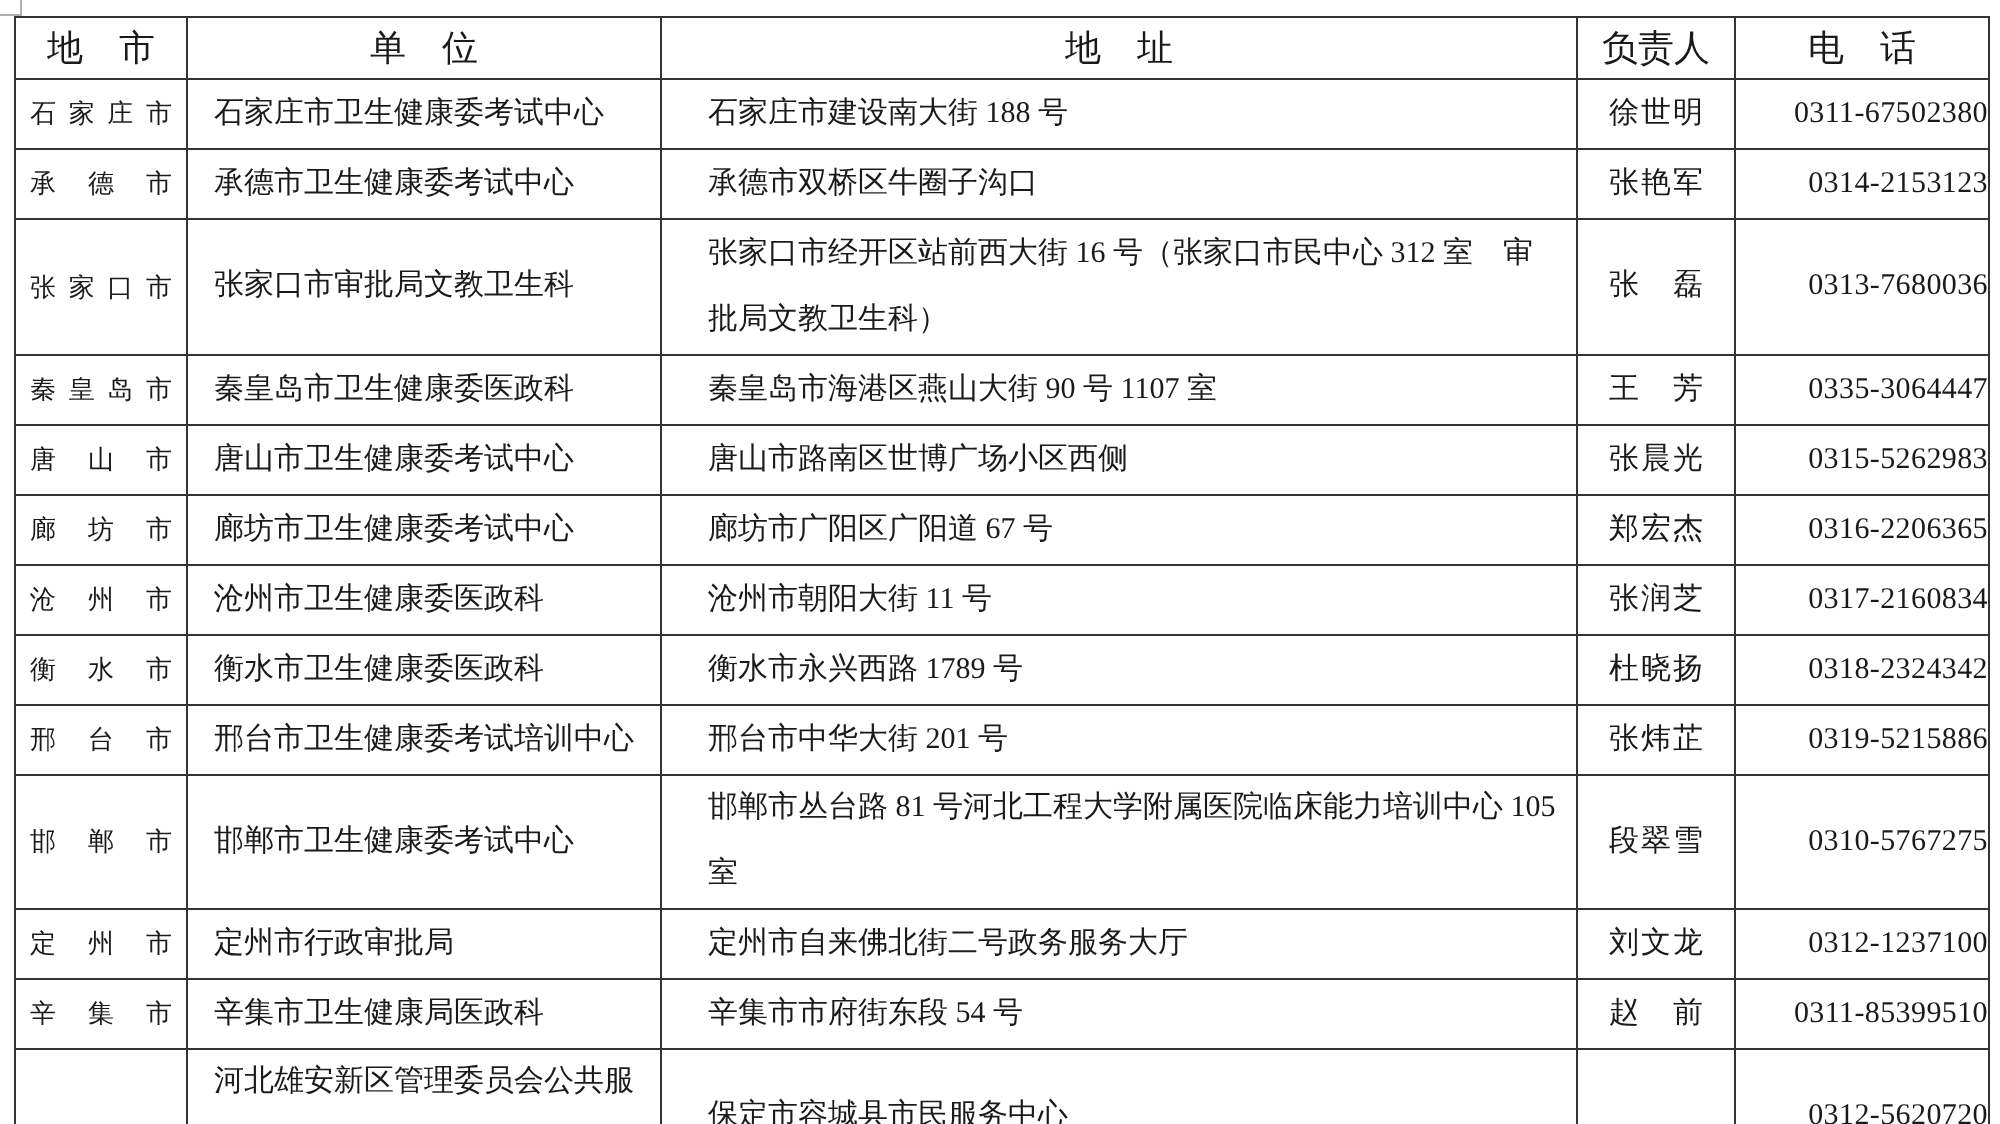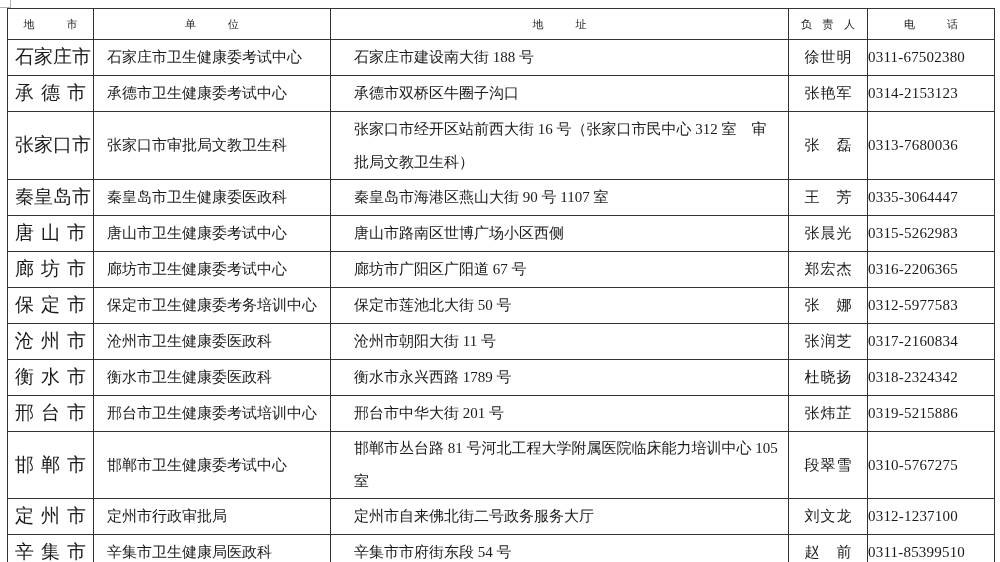--- a/index.html
+++ b/index.html
@@ -32,41 +32,41 @@
     border: 1px solid #333333;
     padding: 0;
     vertical-align: middle;
     font-weight: normal;
     overflow: hidden;
   }
   tr.h-header { height: 31px; }
   tr.h-normal { height: 35px; }
   tr.h-tall   { height: 68px; }
   .contact-table th {
-    font-size: 11px;
+    font-size: 18px;
     text-align: center;
   }
   .contact-table td {
     font-size: 15px;
     line-height: 33px;
   }
   td.c-city    { text-align: center; }
   td.c-unit    { text-align: left; padding-left: 13px; }
   td.c-address { text-align: left; padding-left: 23px; padding-right: 8px; }
   td.c-contact { text-align: center; }
-  td.c-phone   { text-align: left; letter-spacing: 0.2px; }
+  td.c-phone   { text-align: right; letter-spacing: 0.2px; }
   
   .jt {
     display: inline-block;
     text-align: justify;
     text-align-last: justify;
     white-space: nowrap;
   }
   .jt-h    { width: 54px; }
-  .jt-city { width: 71px; font-size: 19px; }
+  .jt-city { width: 71px; font-size: 13px; }
   .jt-person { width: 47px; }
 </style>
 </head>
 <body>
 
 <div class="corner-mark"></div>
 
 <table class="contact-table">
   <colgroup>
     <col style="width:86px">
@@ -121,27 +121,20 @@
         <td class="c-phone">0315-5262983</td>
       </tr>
       <tr class="h-normal">
         <td class="c-city"><span class="jt jt-city">廊坊市</span></td>
         <td class="c-unit">廊坊市卫生健康委考试中心</td>
         <td class="c-address">廊坊市广阳区广阳道 67 号</td>
         <td class="c-contact"><span class="jt jt-person">郑宏杰</span></td>
         <td class="c-phone">0316-2206365</td>
       </tr>
       <tr class="h-normal">
-        <td class="c-city"><span class="jt jt-city">保定市</span></td>
-        <td class="c-unit">保定市卫生健康委考务培训中心</td>
-        <td class="c-address">保定市莲池北大街 50 号</td>
-        <td class="c-contact"><span class="jt jt-person">张娜</span></td>
-        <td class="c-phone">0312-5977583</td>
-      </tr>
-      <tr class="h-normal">
         <td class="c-city"><span class="jt jt-city">沧州市</span></td>
         <td class="c-unit">沧州市卫生健康委医政科</td>
         <td class="c-address">沧州市朝阳大街 11 号</td>
         <td class="c-contact"><span class="jt jt-person">张润芝</span></td>
         <td class="c-phone">0317-2160834</td>
       </tr>
       <tr class="h-normal">
         <td class="c-city"><span class="jt jt-city">衡水市</span></td>
         <td class="c-unit">衡水市卫生健康委医政科</td>
         <td class="c-address">衡水市永兴西路 1789 号</td>

